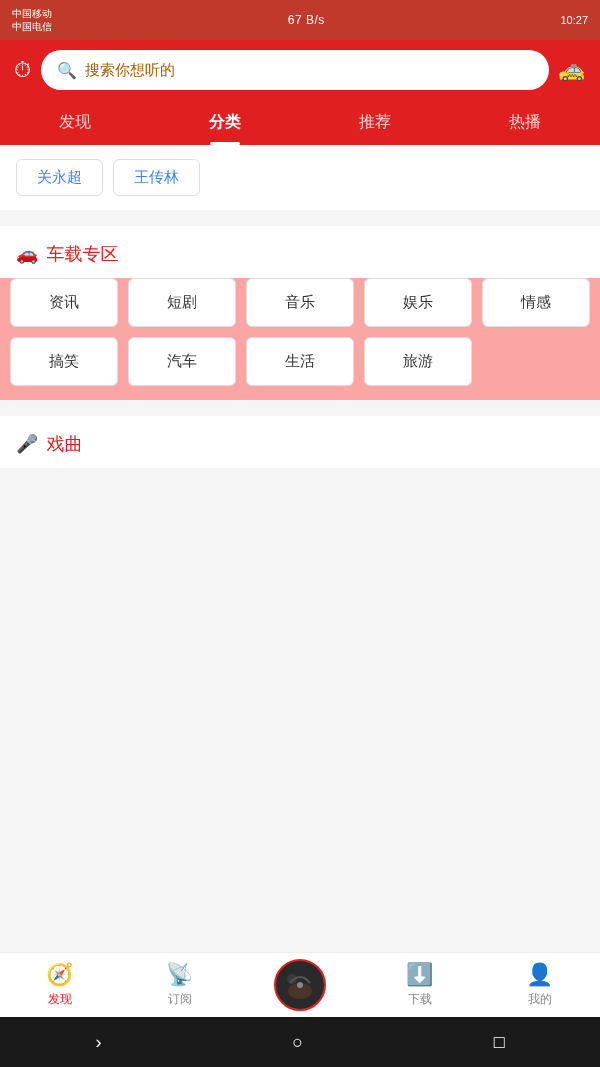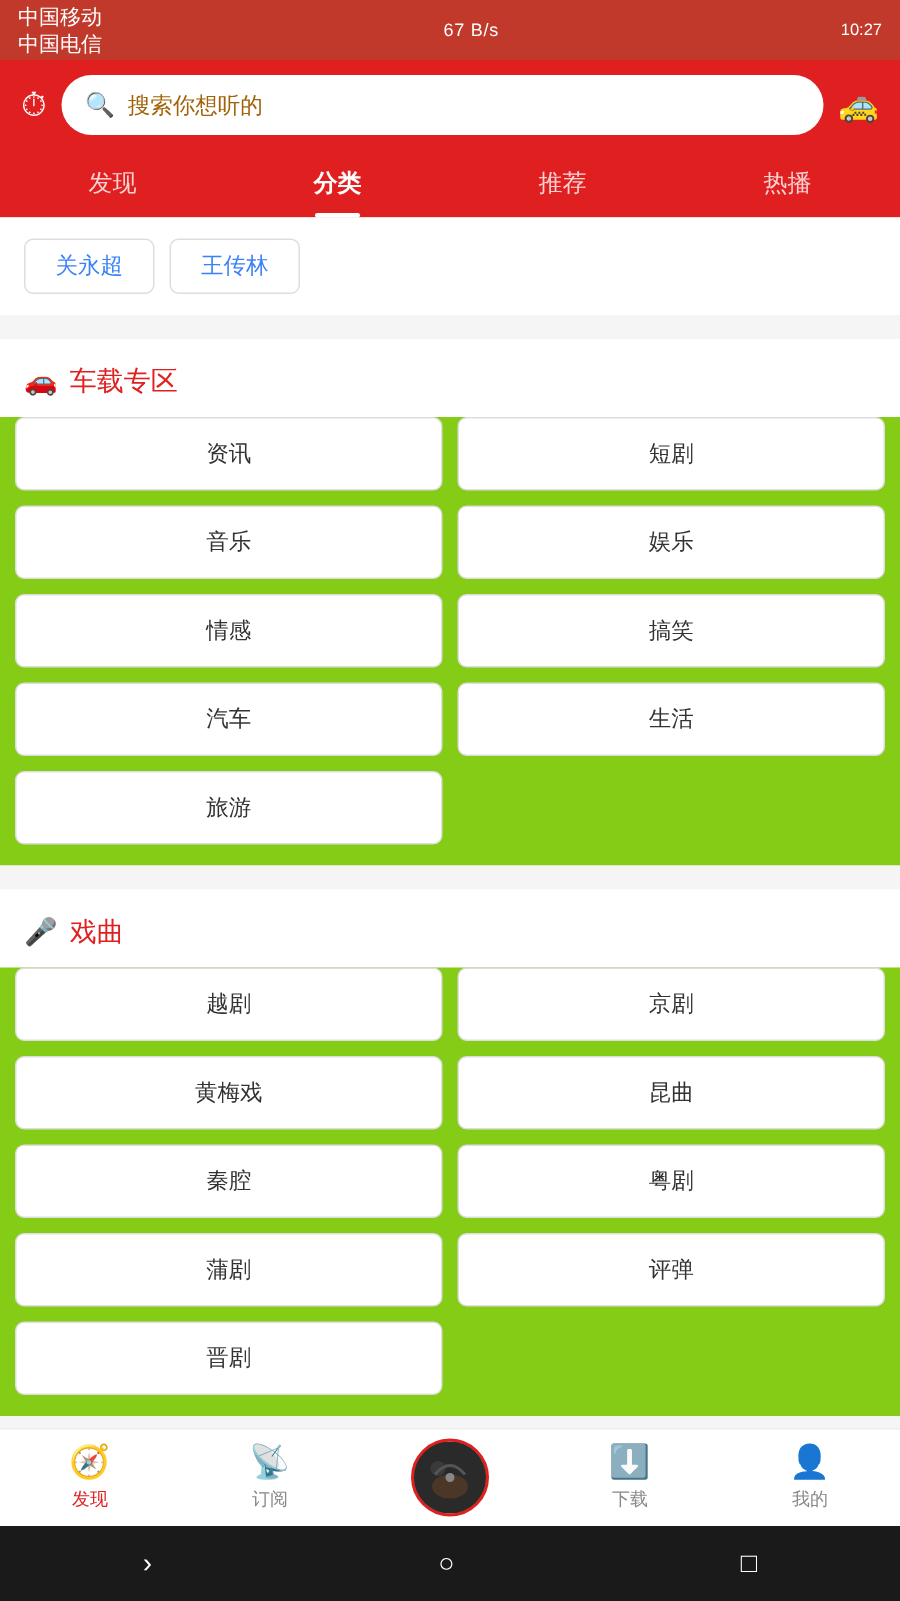--- a/index.html
+++ b/index.html
@@ -10,21 +10,21 @@
     .status-bar {
       background: #c0392b;
       height: 40px;
       display: flex;
       align-items: center;
       justify-content: space-between;
       padding: 0 12px;
       color: white;
       font-size: 11px;
     }
-    .status-left { display: flex; flex-direction: column; font-size: 14px; line-height: 1.3; }
+    .status-left { display: flex; flex-direction: column; font-size: 10px; line-height: 1.3; }
     .status-center { font-size: 12px; letter-spacing: 0.5px; }
     .status-right { font-size: 11px; }
 
     
     .header {
       background: #e02020;
       padding: 10px 14px;
       display: flex;
       align-items: center;
       gap: 10px;
@@ -110,24 +110,24 @@
       gap: 8px;
       padding: 16px 16px 12px;
       background: white;
       margin-top: 8px;
     }
     .section-icon { font-size: 18px; color: #e02020; }
     .section-title { font-size: 18px; font-weight: normal; color: #e02020; }
 
     
     .grid-container {
-      background: #84cc16;
+      background: #fca5a5;
       padding: 0 10px 14px;
       display: grid;
-      grid-template-columns: repeat(2, 1fr);
+      grid-template-columns: repeat(5, 1fr);
       gap: 10px;
     }
     .grid-btn {
       border: 1px solid #ddd;
       border-radius: 6px;
       padding: 14px 8px;
       font-size: 15px;
       background: white;
       cursor: pointer;
       color: #333;
@@ -256,31 +256,20 @@
     </div>
   </div>
 
   <div class="section-divider"></div>
 
   <div>
     <div class="section-header">
       <span class="section-icon">🎤</span>
       <span class="section-title">戏曲</span>
     </div>
-    <div class="grid-container">
-      <button class="grid-btn">越剧</button>
-      <button class="grid-btn">京剧</button>
-      <button class="grid-btn">黄梅戏</button>
-      <button class="grid-btn">昆曲</button>
-      <button class="grid-btn">秦腔</button>
-      <button class="grid-btn">粤剧</button>
-      <button class="grid-btn">蒲剧</button>
-      <button class="grid-btn">评弹</button>
-      <button class="grid-btn">晋剧</button>
-    </div>
   </div>
 
 </div>
 
 <div class="bottom-nav">
   <div class="bottom-nav-item">
     <span class="bottom-nav-icon active">🧭</span>
     <span class="bottom-nav-label active">发现</span>
   </div>
   <div class="bottom-nav-item">

